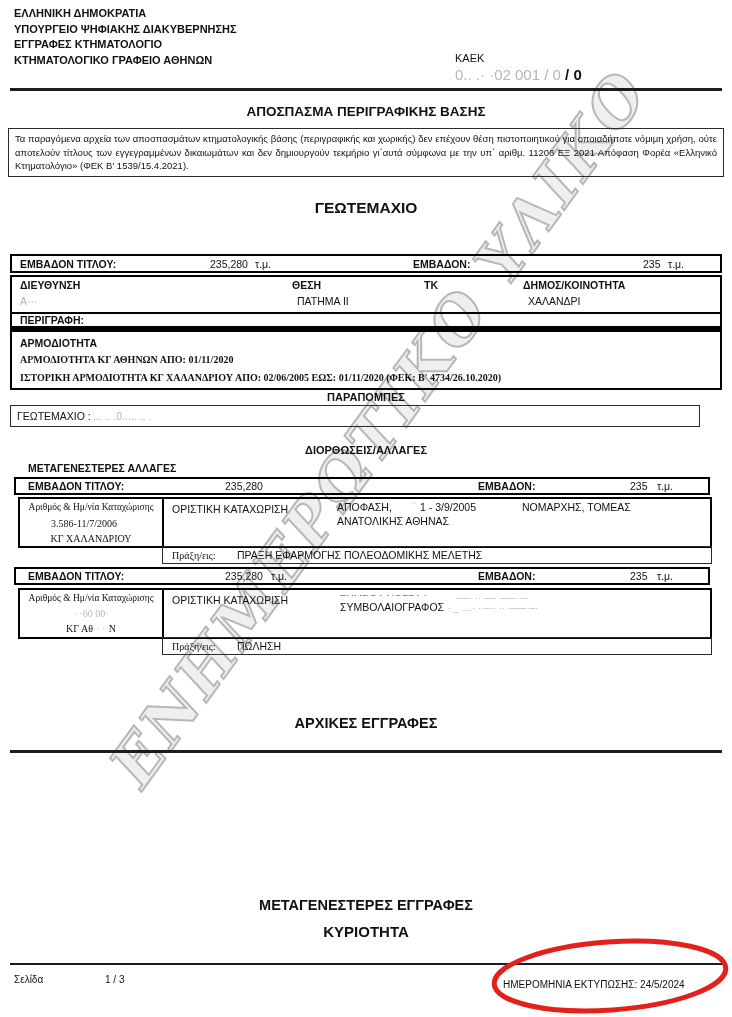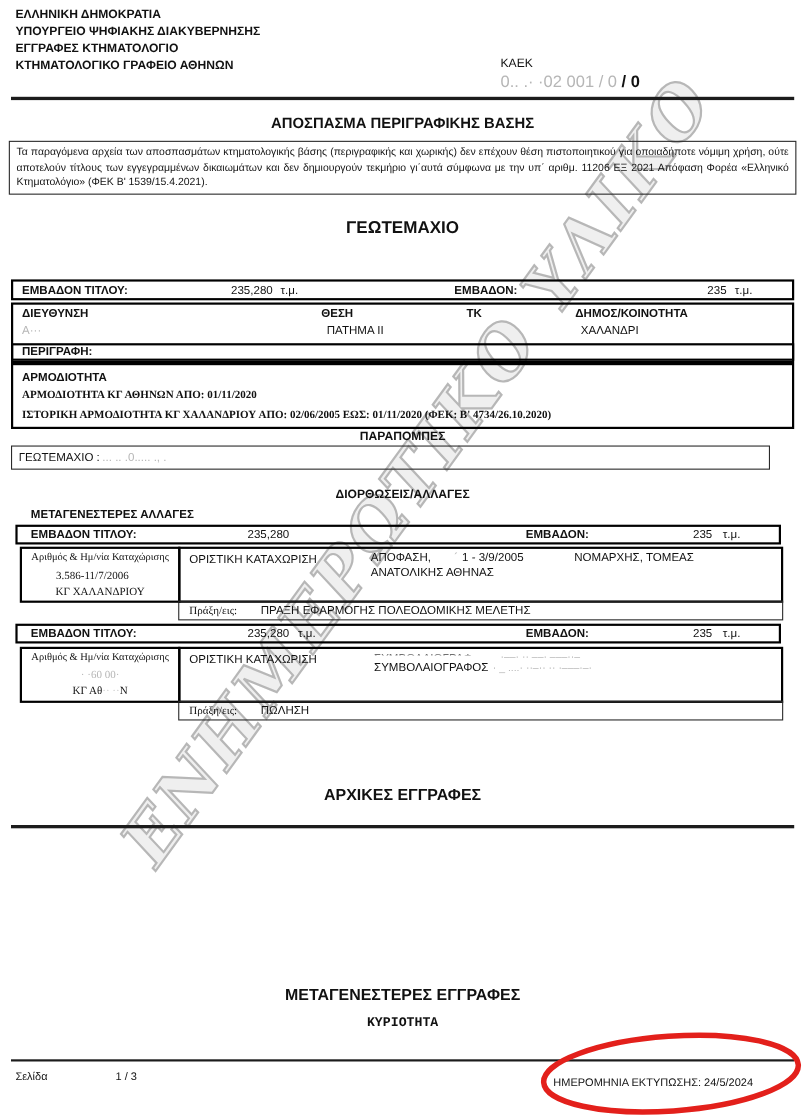--- a/index.html
+++ b/index.html
@@ -4,21 +4,21 @@
 <style>
   html,body{margin:0;padding:0;background:#ffffff;}
   .page{
     position:relative; width:732px; height:1017px; overflow:hidden;
     background:#ffffff; font-family:"Liberation Sans", sans-serif; color:#111;
   }
   .abs{position:absolute;}
   .b{font-weight:bold;}
   .serif{font-family:"Liberation Serif", serif;}
   .fs9{font-size:9.5px;} .fs10{font-size:10px;} .fs105{font-size:10.5px;}
-  .fs11{font-size:11px;} .fs12{font-size:12px;font-family:Liberation Mono, monospace;} .fs13{font-size:13.5px;}
+  .fs11{font-size:11px;} .fs12{font-size:15px;} .fs13{font-size:13.5px;}
   .fs14{font-size:14.5px;} .fs15{font-size:15.5px;}
   .center{left:0;width:732px;text-align:center;}
   .rule{background:#1c1c1c;}
   .box{border:2px solid #000; box-sizing:border-box; background:transparent;}
   .thinbox{border:1.5px solid #2a2a2a; box-sizing:border-box;}
   .faint{color:#b6b6b6;}
   .faint2{color:#c9c9c9;}
   .content{position:relative;z-index:1;}
   .watermark{
     position:absolute; left:-40px; top:418px; width:800px; z-index:0;

